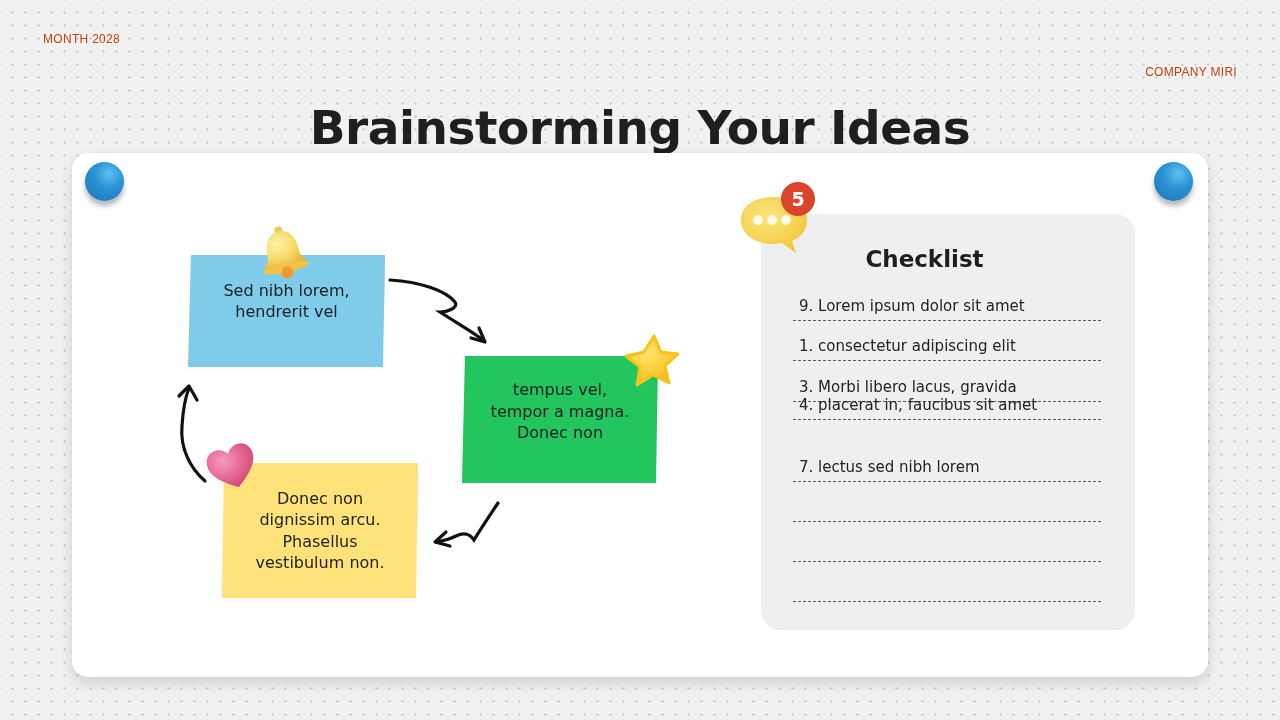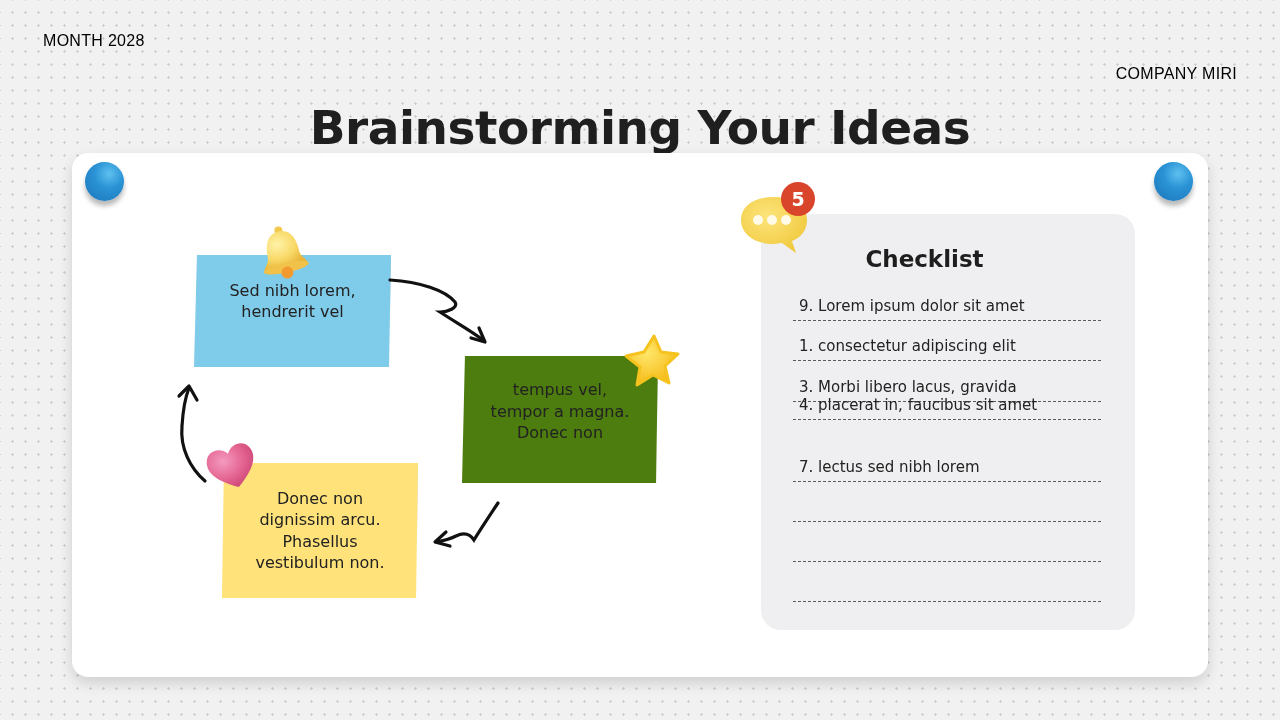--- a/index.html
+++ b/index.html
@@ -9,21 +9,21 @@
     background-color: #f1f1f2;
     background-image: radial-gradient(circle, #cfcfd3 1px, transparent 1.3px);
     background-size: 13px 13px;
     background-position: 6px 6px;
     font-family: "DejaVu Sans", sans-serif;
     color: #1e1e1e;
   }
   .corner-label {
     position: absolute; top: 32px;
     font-family: "Liberation Sans", sans-serif;
-    font-size: 16px; letter-spacing: 0.3px; color: #000000;
+    font-size: 12px; letter-spacing: 0.3px; color: #c2410c;
   }
   .corner-left { left: 43px; }
   .corner-right { right: 43px; margin-top: 33px; }
   .title {
     position: absolute; top: 68px; left: 0; width: 1280px;
     text-align: center;
     font-family: "DejaVu Sans", sans-serif;
     font-weight: bold; font-size: 47px; letter-spacing: -0.5px;
     color: #1f1f1f;
     margin-top: 32px;
@@ -41,23 +41,23 @@
   .pin-left { left: 85px; top: 162px; }
   .pin-right { left: 1154px; top: 162px; }
 
   .note {
     position: absolute; display: flex; align-items: center; justify-content: center;
     text-align: center; font-family: "DejaVu Sans", sans-serif;
     font-size: 16px; line-height: 21.5px; color: #222;
     box-shadow: 2px 3px 3px rgba(0,0,0,0.2);
   }
   .note span { white-space: pre-line; }
-  .note-blue { left: 194px; top: 255px; width: 197px; height: 112px; background: #7fcbea; clip-path: polygon(1.5% 0, 100% 0, 99% 100%, 0 100%); }
+  .note-blue { left: 188px; top: 255px; width: 197px; height: 112px; background: #7fcbea; clip-path: polygon(1.5% 0, 100% 0, 99% 100%, 0 100%); }
   .note-blue span { margin-bottom: 20px; }
-  .note-pink { left: 462px; top: 356px; width: 196px; height: 127px; background: #4d7c0f; clip-path: polygon(1.5% 0, 100% 0, 99% 100%, 0 100%); }
+  .note-pink { left: 462px; top: 356px; width: 196px; height: 127px; background: #22c55e; clip-path: polygon(1.5% 0, 100% 0, 99% 100%, 0 100%); }
   .note-pink span { margin-bottom: 16px; }
   .note-yellow { left: 222px; top: 463px; width: 196px; height: 135px; background: #ffe27a; clip-path: polygon(1% 0, 100% 0, 99% 100%, 0 100%); }
 
   .sticker { position: absolute; }
   .arrow { position: absolute; }
 
   .checklist-panel {
     position: absolute; left: 761px; top: 214px; width: 374px; height: 416px;
     background: #efeef0; border-radius: 20px;
   }

